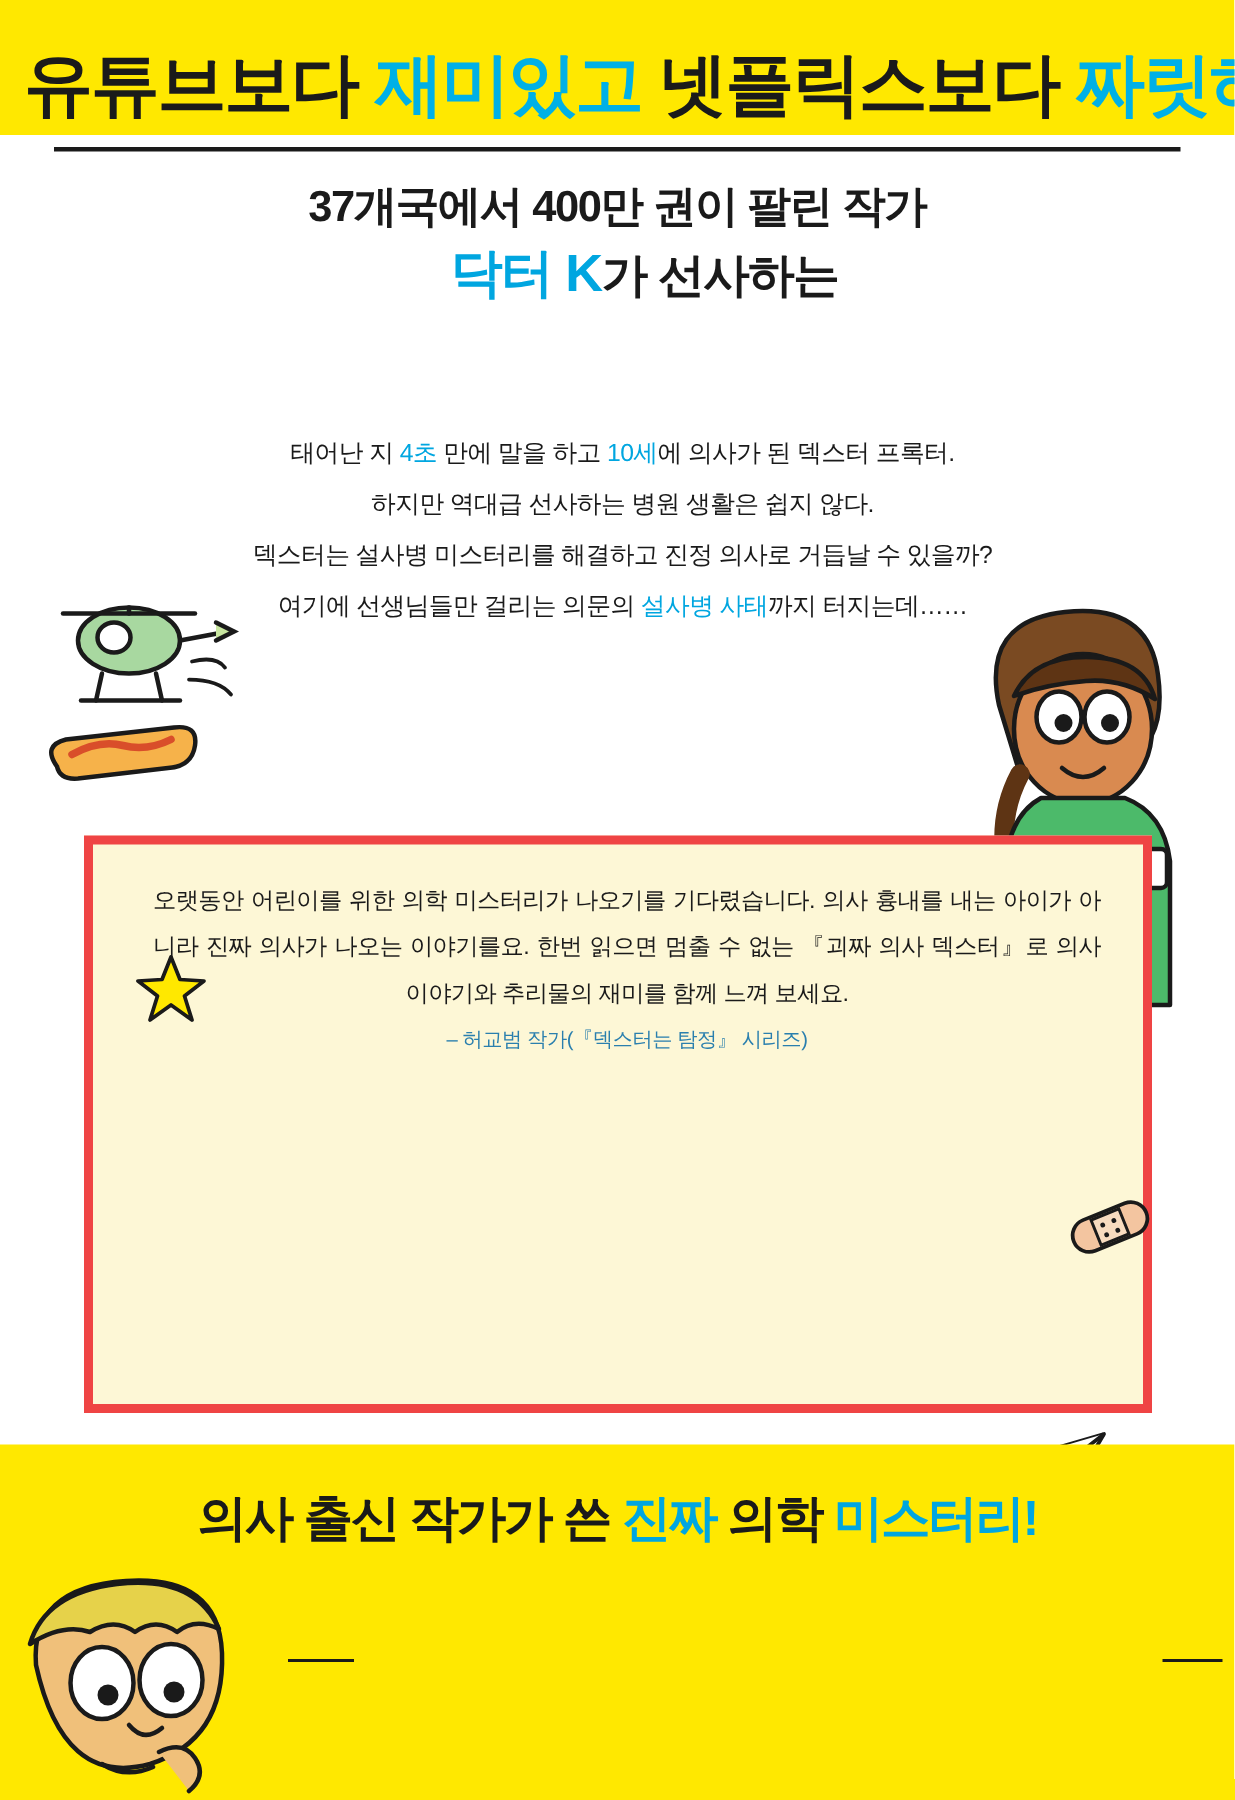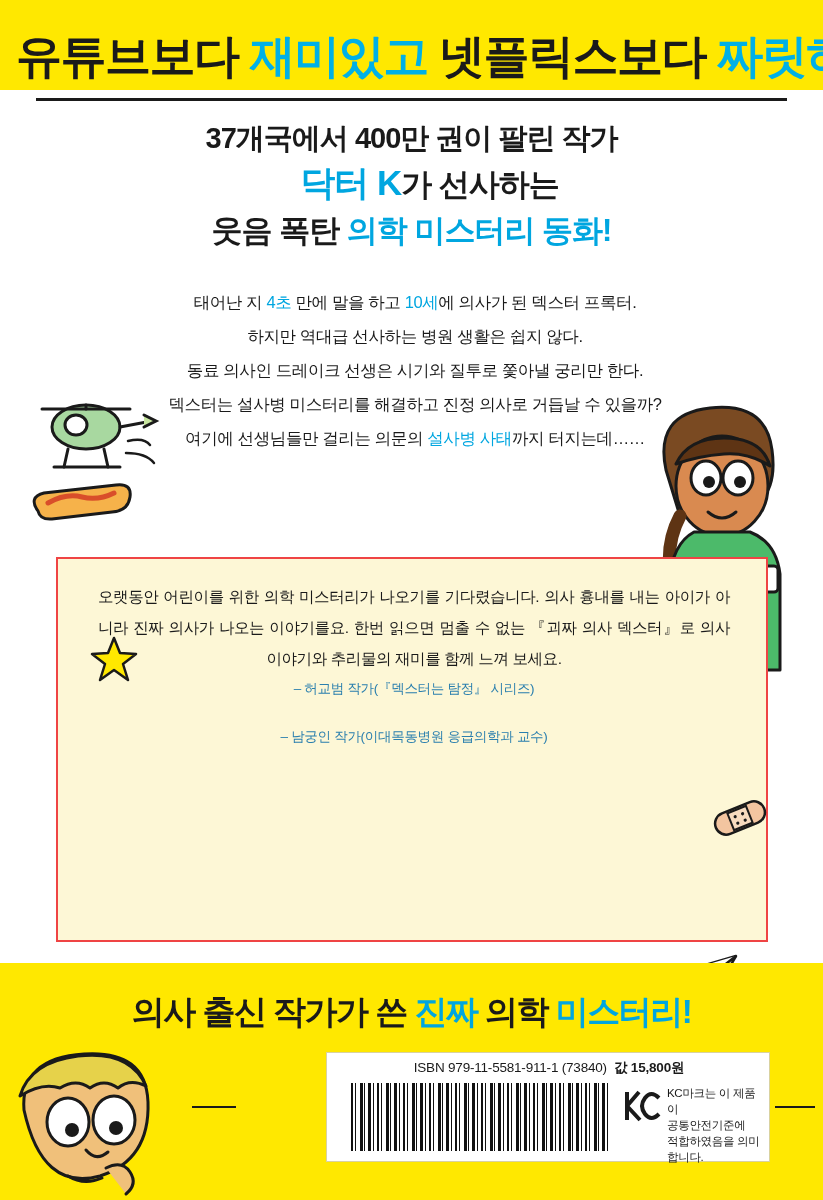--- a/index.html
+++ b/index.html
@@ -105,21 +105,21 @@
   .synopsis .dis { color: #00a6e0; }
 
   
   .panel {
     position: absolute;
     left: 56px;
     top: 467px;
     width: 712px;
     height: 385px;
     background: #fdf7d6;
-    border: 2px solid #ef4444;
+    border: 6px solid #ef4444;
     box-sizing: border-box;
   }
   .panel-inner {
     position: absolute;
     left: 40px;
     top: 22px;
     width: 632px;
   }
   .blurb {
     font-size: 15.5px;
@@ -249,31 +249,27 @@
   </div>
 
   <div class="main">
     <div class="rule rule-top"></div>
 
     <div class="headline">
       <div class="l1">37개국에서 400만 권이 팔린 작가</div>
       <div class="l2">
         <span class="blue big">닥터 K</span><span>가 선사하는</span>
       </div>
-      <div class="l3">
-        <span>웃음 폭탄 </span><span class="blue">의학 미스터리 동화!</span>
-      </div>
     </div>
 
     <div class="synopsis">
       <div>
         <span>태어난 지 </span><span class="num">4초</span><span> 만에 말을 하고 </span><span class="num">10세</span><span>에 의사가 된 덱스터 프록터.</span>
       </div>
       <div>하지만 역대급 선사하는 병원 생활은 쉽지 않다.</div>
-      <div>동료 의사인 드레이크 선생은 시기와 질투로 쫓아낼 궁리만 한다.</div>
       <div>덱스터는 설사병 미스터리를 해결하고 진정 의사로 거듭날 수 있을까?</div>
       <div>
         <span>여기에 선생님들만 걸리는 의문의 </span><span class="dis">설사병 사태</span><span>까지 터지는데……</span>
       </div>
     </div>
 
     <svg class="art heli" viewBox="0 0 150 190">
       <g stroke="#1a1a1a" stroke-width="3" fill="none" stroke-linecap="round">
         <ellipse cx="62" cy="52" rx="34" ry="22" fill="#a8d8a0"></ellipse>
         <path d="M96 52 L128 46"></path>
@@ -317,21 +313,20 @@
         <path d="M64 142 q-22 12 -24 48 l0 90 l110 0 l0 -96 q-4 -32 -30 -42 z" fill="#4cba6a"></path>
         <rect x="122" y="176" width="26" height="26" rx="4" fill="#ffffff"></rect>
       </g>
     </svg>
 
     <div class="panel">
       <div class="panel-inner">
         <div class="blurb left">오랫동안 어린이를 위한 의학 미스터리가 나오기를 기다렸습니다. 의사 흉내를 내는 아이가 아니라 진짜 의사가 나오는 이야기를요. 한번 읽으면 멈출 수 없는 『괴짜 의사 덱스터』로 의사 이야기와 추리물의 재미를 함께 느껴 보세요.</div>
         <div class="attrib">– 허교범 작가(『덱스터는 탐정』 시리즈)</div>
         <div class="blurb-gap"></div>
-        <div class="attrib">– 남궁인 작가(이대목동병원 응급의학과 교수)</div>
       </div>
     </div>
 
     <svg class="art star" viewBox="0 0 48 48">
       <path d="M24 3 L30 18 L46 19 L33 29 L38 45 L24 35 L10 45 L15 29 L2 19 L18 18 Z" fill="#ffe800" stroke="#1a1a1a" stroke-width="2.5" stroke-linejoin="round"></path>
     </svg>
 
     <svg class="art bandaid" viewBox="0 0 60 46">
       <g transform="rotate(-22 30 23)">
         <rect x="4" y="12" width="52" height="22" rx="11" fill="#f3c5a0" stroke="#1a1a1a" stroke-width="2.5"></rect>
@@ -379,29 +374,14 @@
       <circle cx="106" cy="88" r="7" fill="#1a1a1a" stroke="none"></circle>
       <path d="M76 110 q10 12 22 2" fill="none"></path>
       <path d="M58 136 q16 10 34 2" fill="none"></path>
       <path d="M96 128 q16 -8 24 4 q8 12 -4 22" fill="#f0c07a"></path>
     </g>
   </svg>
 
   <div class="crop-mark cm-left"></div>
   <div class="crop-mark cm-right"></div>
 
-  <div class="isbn-box">
-    <div class="isbn-line">
-      <span>ISBN 979-11-5581-911-1 (73840)</span>&nbsp;&nbsp;<span class="price">값 15,800원</span>
-    </div>
-    <div class="barcode"></div>
-    <svg class="kc-mark" viewBox="0 0 40 40">
-      <path d="M4 6 L4 34 M4 20 L16 6 M4 20 L17 34" stroke="#1a1a1a" stroke-width="4" fill="none"></path>
-      <path d="M36 12 q-8 -8 -14 0 q-6 8 0 16 q6 8 14 0" stroke="#1a1a1a" stroke-width="4" fill="none"></path>
-    </svg>
-    <div class="kc-text">
-      <div>KC마크는 이 제품이</div>
-      <div>공통안전기준에</div>
-      <div>적합하였음을 의미합니다.</div>
-    </div>
-  </div>
 
 </div>
 
 </body></html>

